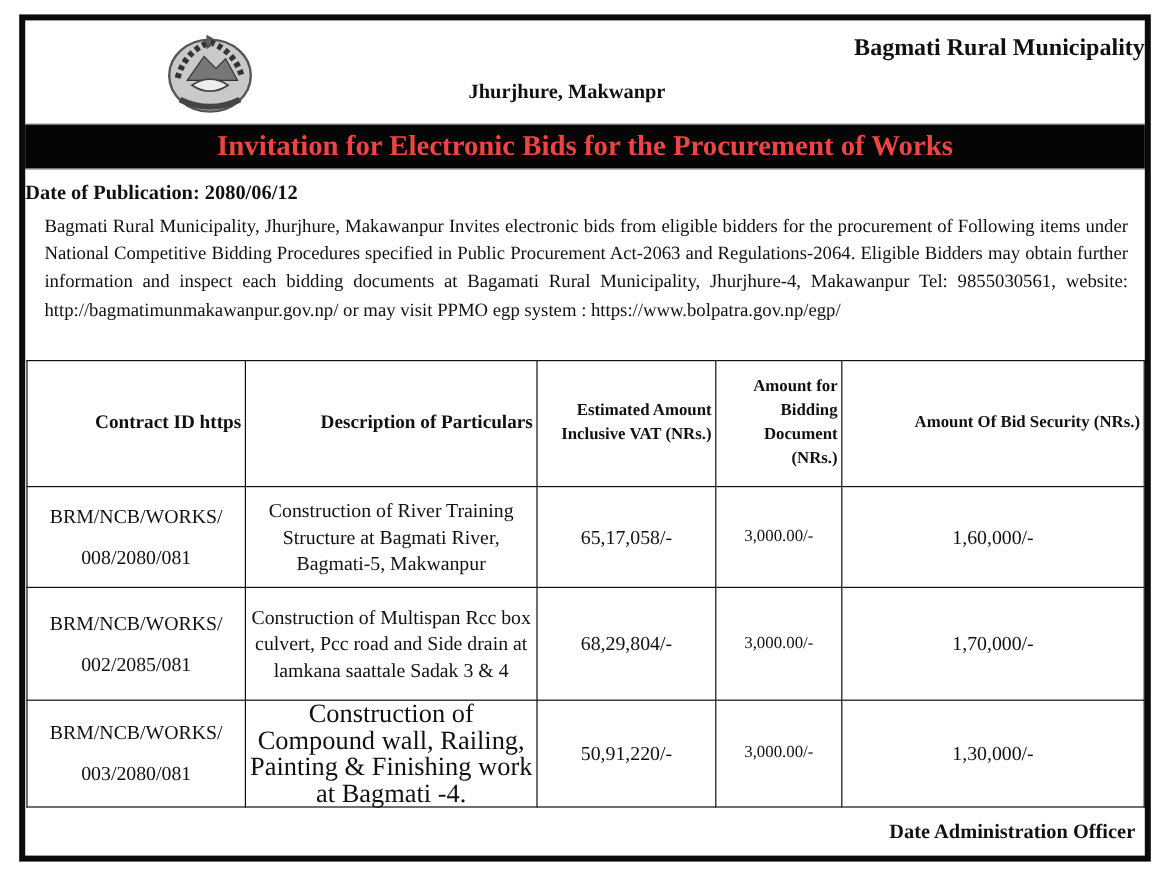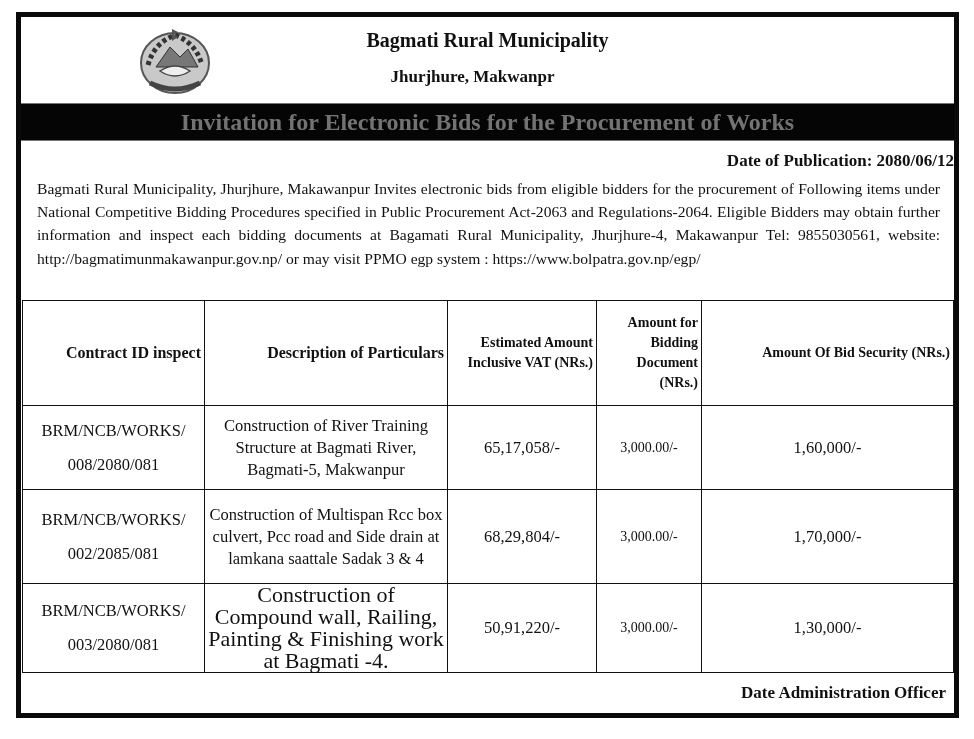--- a/index.html
+++ b/index.html
@@ -3,28 +3,28 @@
   <meta charset="utf-8">
   <style>
     html, body { margin: 0; padding: 0; background: #ffffff; }
     body { width: 974px; height: 739px; position: relative; overflow: hidden;
            font-family: "Liberation Serif", "DejaVu Serif", serif; color: #111; }
     .frame { position: absolute; left: 16px; top: 12px; width: 933px; height: 696px;
              border: 5px solid #0a0a0a; background: #fff; }
     .header { position: absolute; left: 0; top: 0; width: 933px; height: 86px;
               border-bottom: 1px solid #777; }
     .emblem { position: absolute; left: 115px; top: 8px; width: 78px; height: 72px; }
-    .org-name { position: absolute; left: 0; width: 933px; top: 12px; text-align: center;
+    .org-name { position: absolute; left: 0; width: 933px; top: 12px; text-align: right;
                 font-weight: bold; font-size: 20px; }
     .org-address { position: absolute; left: 0; width: 903px; top: 50px; text-align: center;
                    font-weight: bold; font-size: 17px; }
     .banner { position: absolute; left: 0; top: 87px; width: 933px; height: 36px; background: #050505;
-              color: #737373; text-align: center; font-weight: bold; font-size: 24px; line-height: 36px;
+              color: #ef4444; text-align: center; font-weight: bold; font-size: 24px; line-height: 36px;
               border-bottom: 1px solid #777; }
-    .pub-date { position: absolute; left: 0; width: 933px; top: 134px; text-align: right;
+    .pub-date { position: absolute; left: 0; width: 933px; top: 134px; text-align: left;
                 font-weight: bold; font-size: 17px; }
     .intro { position: absolute; left: 16px; width: 903px; top: 160px; font-size: 15.6px;
              line-height: 23.2px; text-align: justify; }
     .bids { position: absolute; left: 1px; top: 283px; width: 931px; border-collapse: collapse;
             table-layout: fixed; }
     .bids th, .bids td { border: 1.5px solid #111; text-align: center; vertical-align: middle;
                          padding: 0 3px; }
     .bids th { font-weight: bold; height: 104px; text-align: right; }
     .bids td { font-size: 16.5px; }
     .th-big { font-size: 16px; }
@@ -63,21 +63,21 @@
   <table class="bids">
     <colgroup>
       <col style="width:182px">
         <col style="width:243px">
         <col style="width:149px">
         <col style="width:105px">
         <col style="width:252px">
     </colgroup>
     <thead>
       <tr>
-        <th class="th-big">Contract ID inspect</th>
+        <th class="th-big">Contract ID https</th>
         <th class="th-big">Description of Particulars</th>
         <th class="th-small">Estimated Amount Inclusive VAT (NRs.)</th>
         <th class="th-small">Amount for Bidding Document (NRs.)</th>
         <th class="th-small">Amount Of  Bid Security (NRs.)</th>
       </tr>
     </thead>
     <tbody>
       <tr style="height:84px">
         <td class="id-cell">
           <div>BRM/NCB/WORKS/</div>

